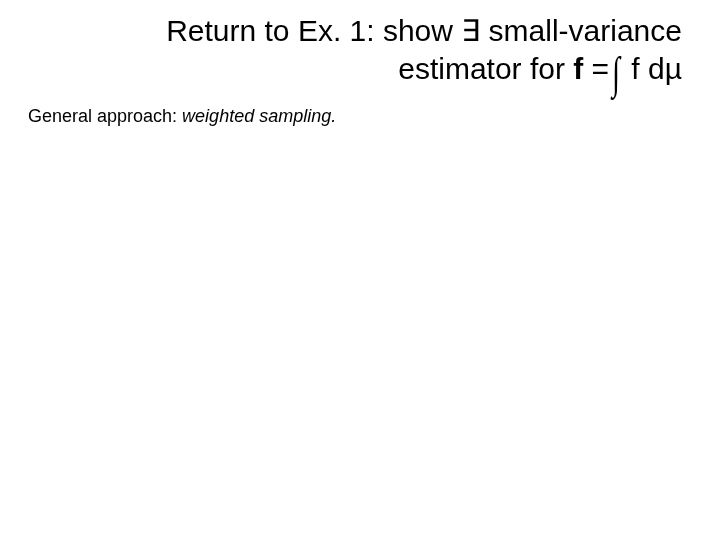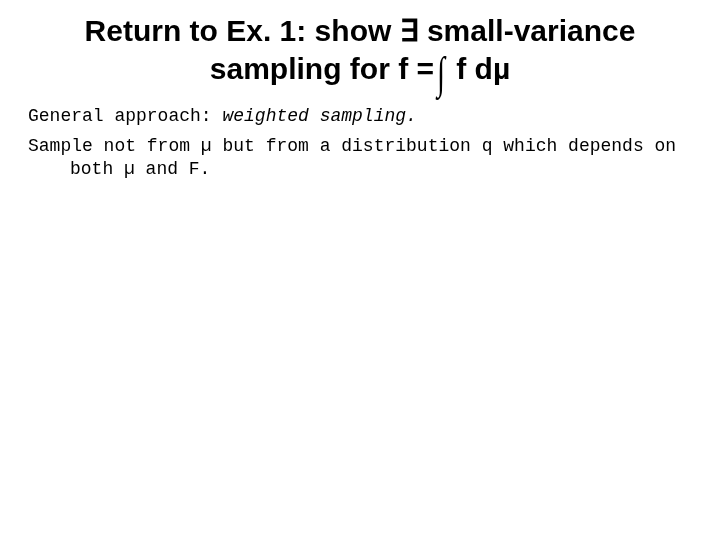--- a/index.html
+++ b/index.html
@@ -10,40 +10,39 @@
       background: #fff;
       font-family: Arial, Helvetica, sans-serif;
       color: #000;
       overflow: hidden;
     }
     .slide {
       padding: 12px 28px 0 28px;
     }
     .title {
       font-size: 30px;
-      font-weight: bold;
-      text-align: center;
+      font-weight: normal;
+      text-align: right;
       line-height: 1.25;
       margin: 0 10px 18px 10px;
       font-family: Arial, Helvetica, sans-serif;
     }
     .title .line1, .title .line2 {
       display: block;
     }
     .body {
       font-size: 18px;
       line-height: 1.3;
     }
     .body p {
       margin: 0 0 6px 0;
     }
     .indent {
       padding-left: 42px;
       text-indent: -42px;
-      font-family: Liberation Mono, monospace;
     }
     .ital { font-style: italic; }
     .int {
       font-family: "Times New Roman", Times, serif;
       font-size: 36px;
       vertical-align: -6px;
       display: inline-block;
       line-height: 0.8;
       transform: scaleY(1.25) scaleX(0.8);
       margin: 0 2px;
@@ -51,23 +50,22 @@
   </style>
 </head>
 <body>
 
 <div class="slide">
   <h1 class="title">
     <span class="line1">
       <span>Return to Ex. 1: show </span><span>∃</span><span> small-variance</span>
     </span>
     <span class="line2">
-      <span>sampling for </span><b>f</b><span> =</span><span class="int">∫</span><span> f d</span><span>µ</span>
+      <span>estimator for </span><b>f</b><span> =</span><span class="int">∫</span><span> f d</span><span>µ</span>
     </span>
   </h1>
 
   <div class="body">
     <p class="indent">
       <span>General approach: </span><span class="ital">weighted sampling.</span>
     </p>
-    <p class="indent">Sample not from µ but from a distribution q which depends on both µ and F.</p>
   </div>
 </div>
 
 </body></html>

